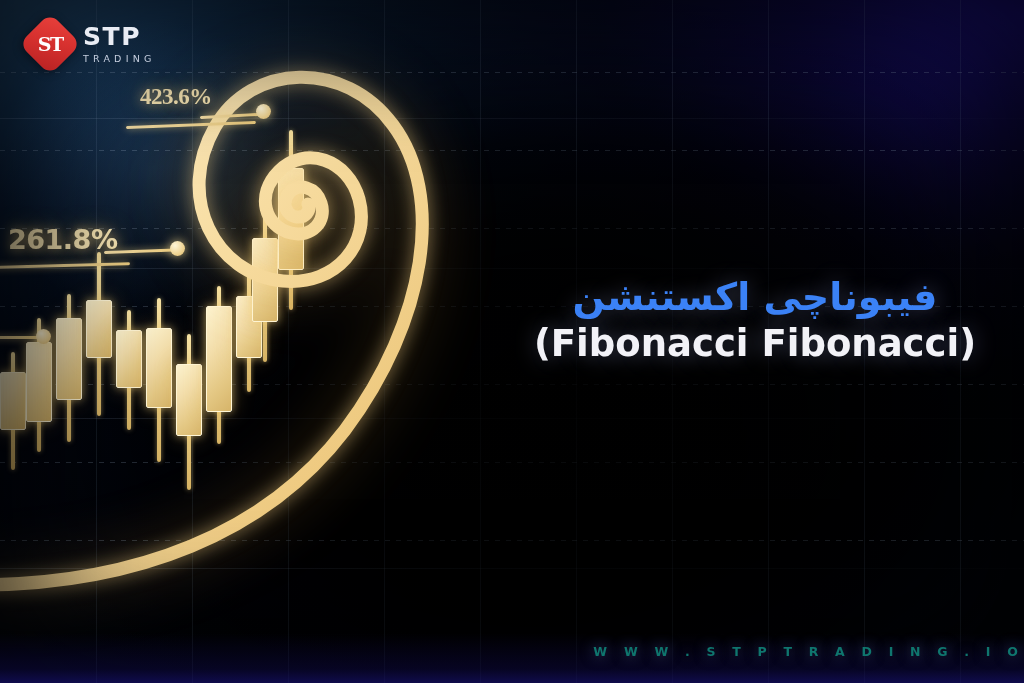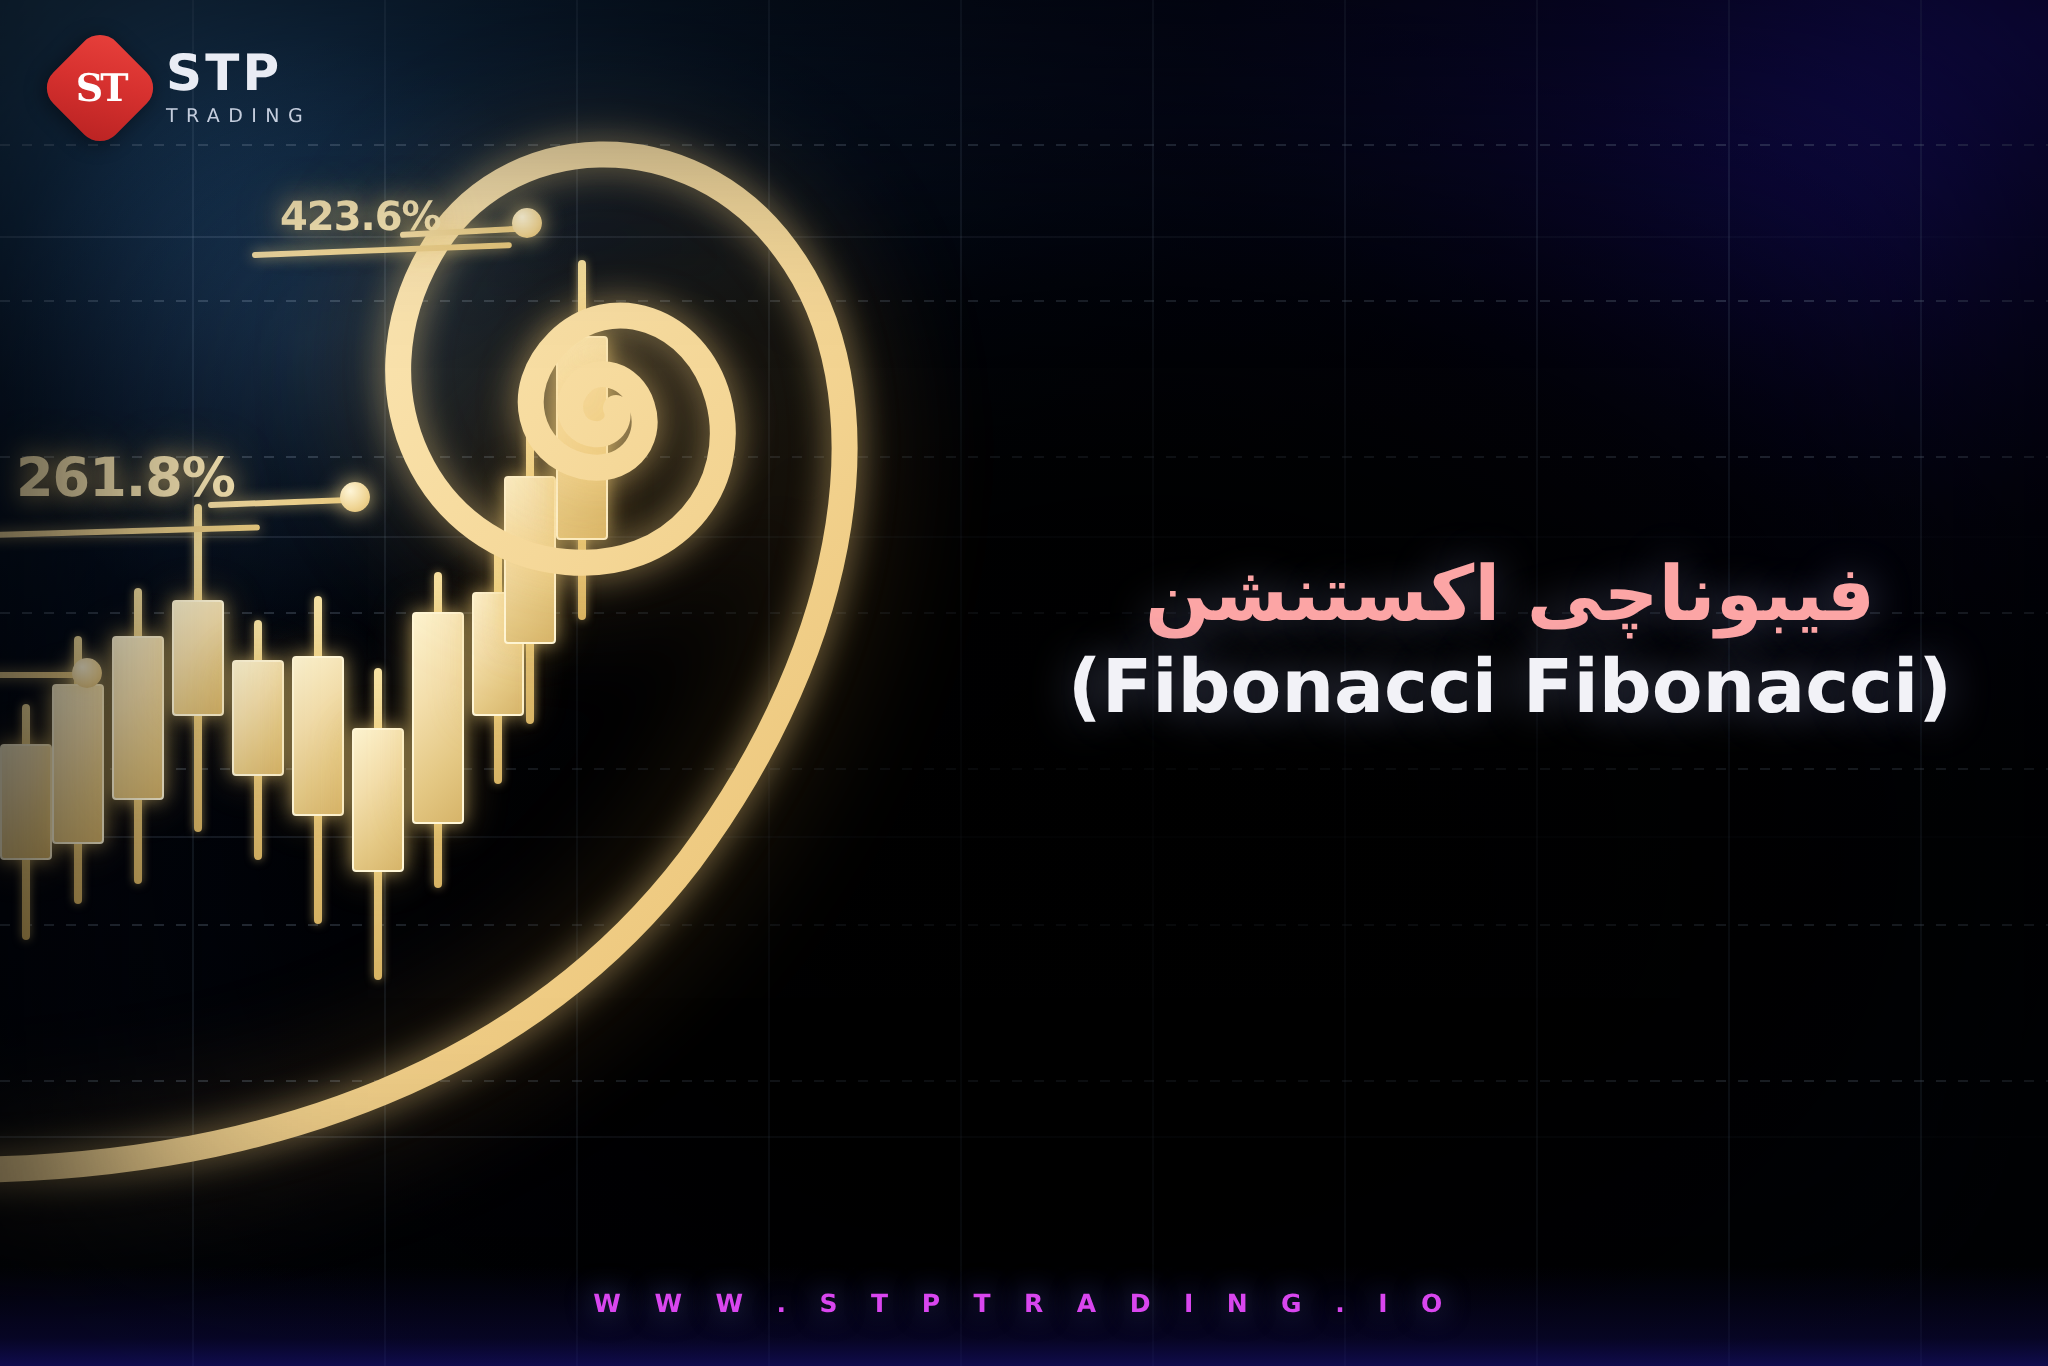--- a/index.html
+++ b/index.html
@@ -116,21 +116,21 @@
     filter: drop-shadow(0 0 9px rgba(250,214,135,0.55)) drop-shadow(0 0 30px rgba(225,170,70,0.35));
   }
   .spiral-wrap svg { display: block; overflow: visible; }
 
   
   .title-block {
     position: absolute; left: 520px; top: 275px; width: 470px;
     text-align: center;
   }
   .title-fa {
-    color: #fca5a5;
+    color: #3b82f6;
     font-size: 38px;
     font-weight: 700;
     line-height: 1.18;
     direction: rtl;
     text-shadow: 0 0 22px rgba(140,150,200,0.45);
   }
   .title-en {
     color: #f2f2f7;
     font-size: 37px;
     font-weight: 700;
@@ -158,22 +158,22 @@
   .logo-main {
     color: #e9ecf4; font-size: 25px; font-weight: 600; letter-spacing: 1.6px;
   }
   .logo-sub {
     color: #c5cede; font-size: 9.5px; font-weight: 500; letter-spacing: 4.2px; margin-top: 5px;
   }
 
   
   .footer-url {
     position: absolute; left: 0; right: 0; bottom: 24px;
-    text-align: center;
-    color: #d946ef;
+    text-align: right;
+    color: #0f766e;
     font-size: 12.5px;
     font-weight: 700;
     letter-spacing: 6.2px;
     text-shadow: 0 0 14px rgba(120,140,220,0.55);
   }
 </style>
 </head>
 <body>
 
 <div id="banner">
@@ -276,21 +276,21 @@
                C 297 263, 312 246, 306 228
                C 301 212, 283 207, 274 218
                C 266 228, 271 241, 282 242
                C 290 243, 296 236, 293 229" stroke="url(#spg)" stroke-width="13" stroke-linecap="round" fill="none"></path>
     </svg>
   </div>
 
   <div class="fib" id="fib-levels">
 
     <div>
-      <div class="fib-label" style="left:140px; top:96px; font-size:20px;">423.6%</div>
+      <div class="fib-label" style="left:140px; top:84px; font-size:23px;font-family:Liberation Serif, serif;">423.6%</div>
       <div class="fib-line" style="left:126px; top:126px; width:130px; transform:rotate(-2.2deg); transform-origin:left center;"></div>
       <div class="fib-line" style="left:200px; top:116px; width:62px; transform:rotate(-3deg); transform-origin:left center;"></div>
       <div class="fib-dot" style="left:256px; top:104px;"></div>
     </div>
 
     <div>
       <div class="fib-label" style="left:8px; top:224px; font-size:27px;text-align:center;">261.8%</div>
       <div class="fib-line" style="left:-6px; top:266px; width:136px; transform:rotate(-1.6deg); transform-origin:left center;"></div>
       <div class="fib-line" style="left:104px; top:251px; width:72px; transform:rotate(-2deg); transform-origin:left center;"></div>
       <div class="fib-dot" style="left:170px; top:241px;"></div>

